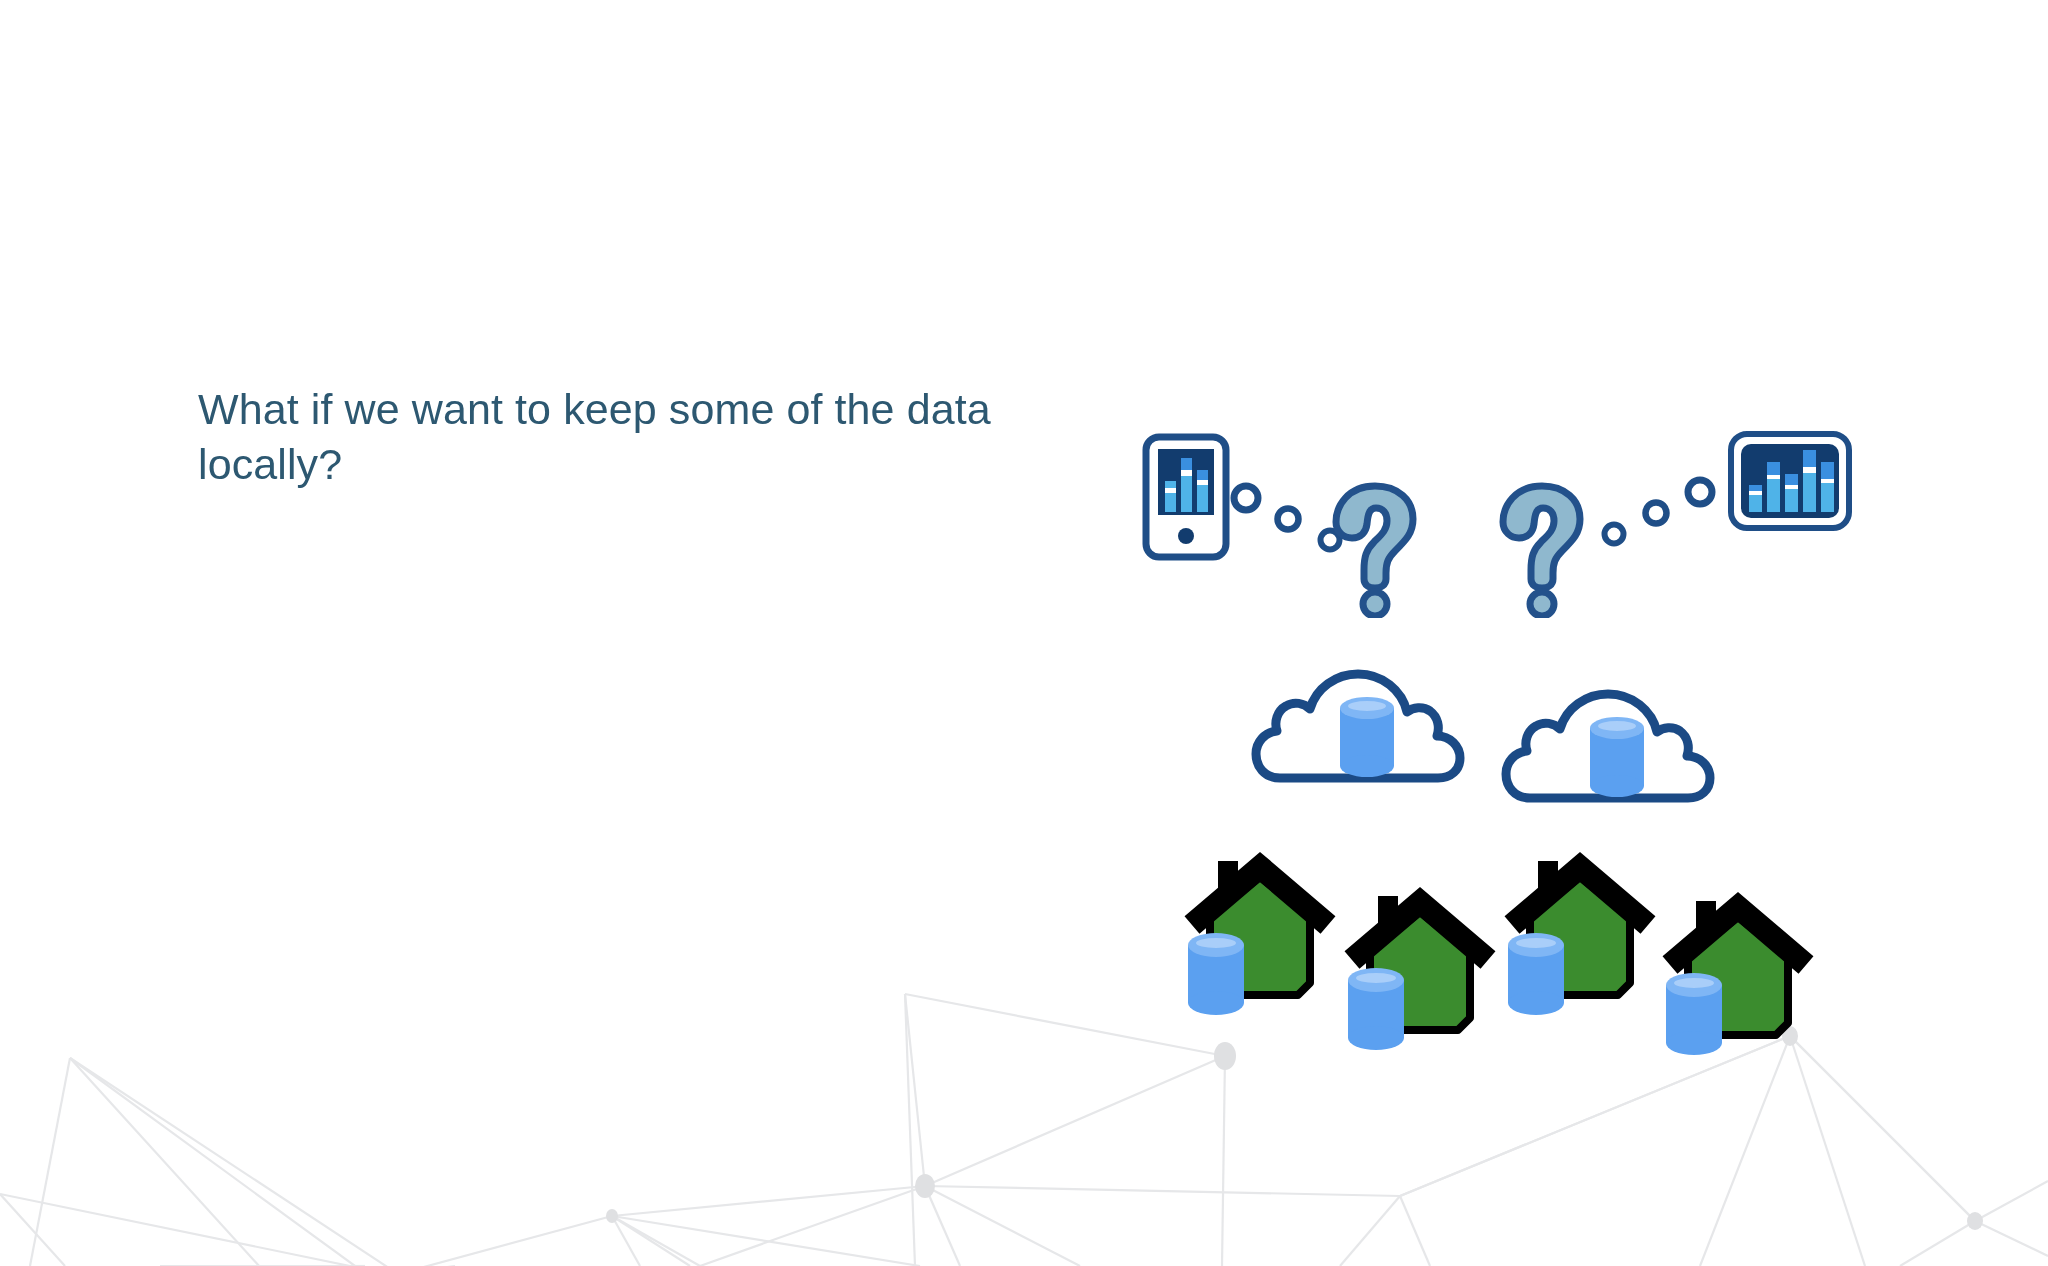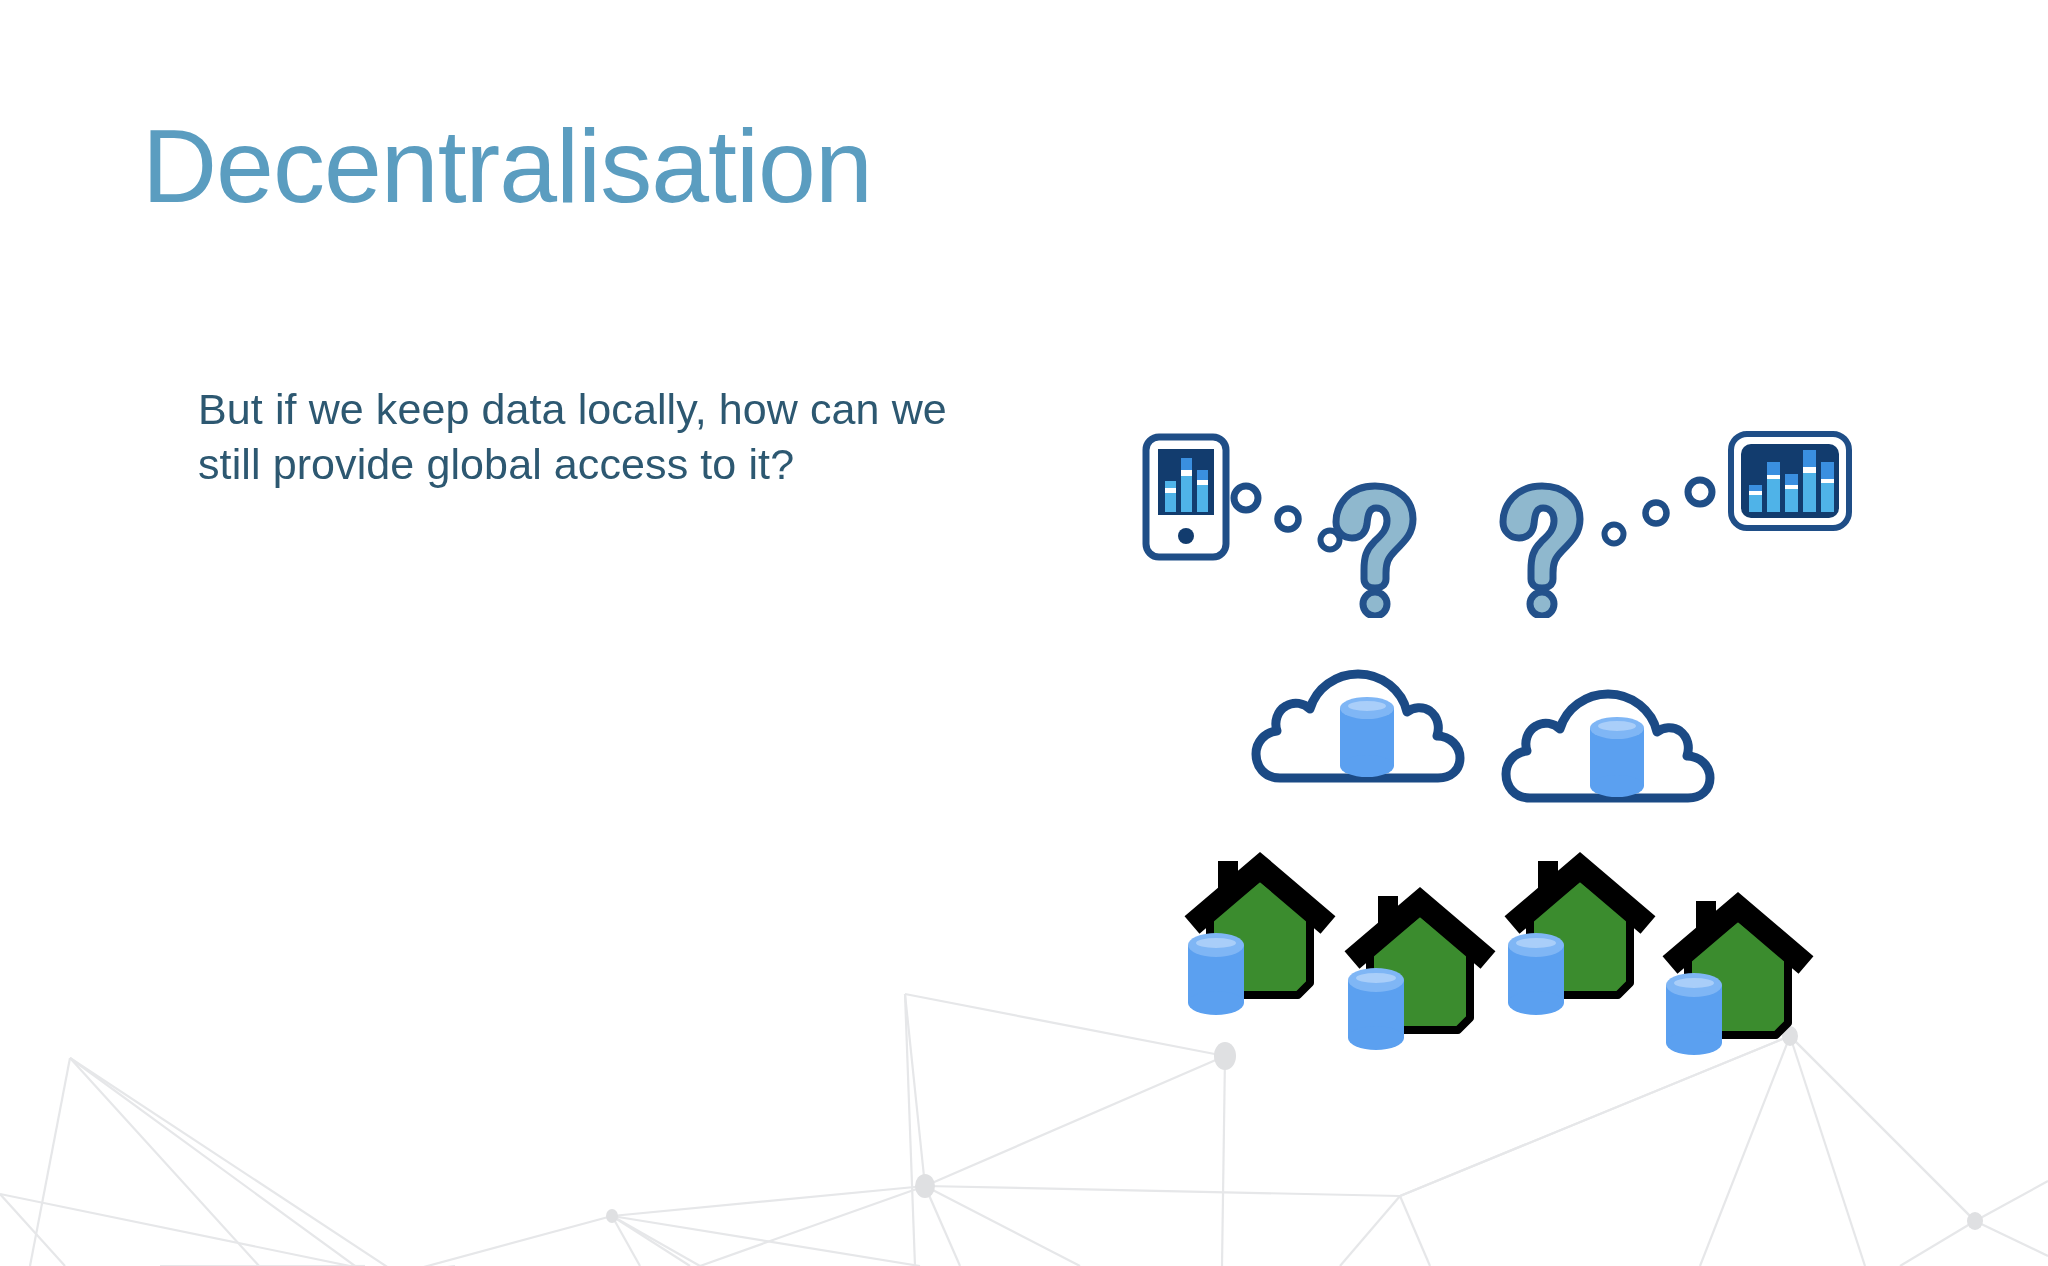--- a/index.html
+++ b/index.html
@@ -115,24 +115,23 @@
     </g>
     <g fill="#DFE0E2">
       <ellipse cx="1225" cy="90" rx="11" ry="14"></ellipse>
       <ellipse cx="925" cy="220" rx="10" ry="12"></ellipse>
       <ellipse cx="1790" cy="70" rx="8" ry="10"></ellipse>
       <ellipse cx="612" cy="250" rx="6" ry="7"></ellipse>
       <ellipse cx="1975" cy="255" rx="8" ry="9"></ellipse>
     </g>
   </svg>
 
-  <div class="slide-title">Decentralisation</div>
 
   <div class="body-copy">
-    <p class="para">But if we keep data locally, how can we still provide global access to it?</p>
+    <p class="para">What if we want to keep some of the data locally?</p>
   </div>
 
   <div class="graphic">
 
     <svg class="g-item" style="left:40px; top:12px;" width="92" height="130" viewBox="0 0 92 130">
       <rect x="6" y="5" width="80" height="120" rx="13" ry="13" fill="#ffffff" stroke="#1F4E87" stroke-width="7"></rect>
       <rect x="18" y="17" width="56" height="66" fill="#123C6E"></rect>
 
       <rect x="25" y="58" width="11" height="22" fill="#4FB3E8"></rect>
       <rect x="25" y="55" width="11" height="6" fill="#ffffff"></rect>

